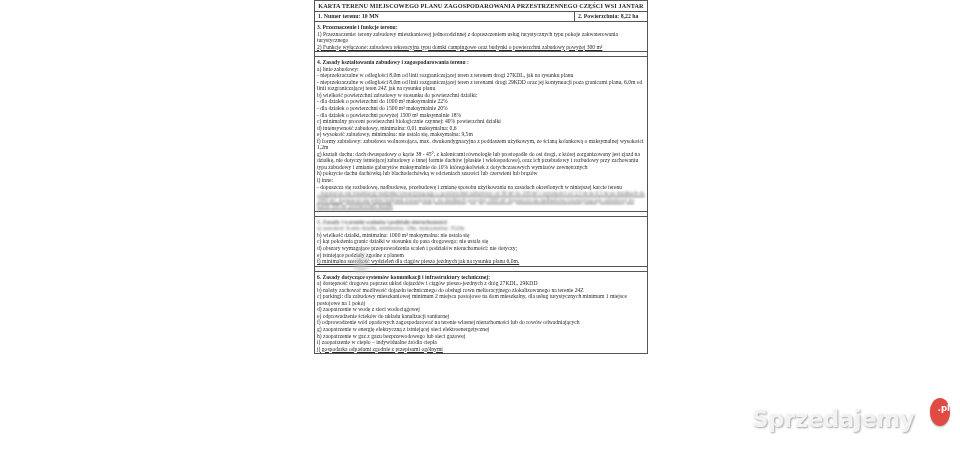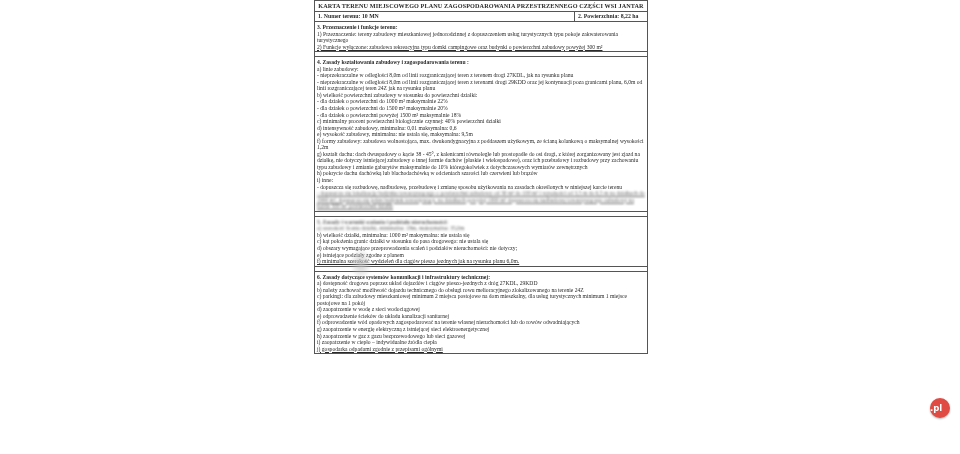--- a/index.html
+++ b/index.html
@@ -36,23 +36,23 @@
     .watermark {
       position: absolute; left: 752px; top: 398px; width: 200px; height: 40px;
     }
     .wm-text {
       position: absolute; left: 0; top: 8px;
       font-family: "DejaVu Sans", sans-serif; font-weight: bold; font-size: 23px;
       color: #f2f2f2; letter-spacing: -0.5px;
       text-shadow: 1px 1px 2px rgba(0,0,0,0.35), -1px -1px 0 rgba(255,255,255,0.8);
     }
     .wm-badge {
-      position: absolute; left: 178px; top: 0px; width: 20px; height: 20px; border-radius: 50%;
+      position: absolute; left: 178px; top: 0px; width: 20px; height: 28px; border-radius: 50%;
       background: #e04b43; color: #fff; font-family: "DejaVu Sans", sans-serif; font-weight: bold;
-      font-size: 8.5px; line-height: 20px; text-align: left;
+      font-size: 8.5px; line-height: 20px; text-align: right;
       box-shadow: 0 1px 2px rgba(0,0,0,0.3);
     }
     .smudge {
       position: absolute; left: 350px; top: 248px; width: 22px; height: 32px;
       background: radial-gradient(ellipse at center, rgba(190,190,190,0.7), rgba(255,255,255,0) 70%);
     }
   </style>
 </head>
 <body>
 
@@ -115,14 +115,15 @@
       <p>h) zaopatrzenie w gaz z gazu bezprzewodowego lub sieci gazowej</p>
       <p>i) zaopatrzenie w ciepło – indywidualne źródła ciepła</p>
       <p class="underline">j) gospodarka odpadami zgodnie z przepisami ogólnymi</p>
     </div>
   </div>
 </div>
 
 <div class="smudge"></div>
 
 <div class="watermark">
+  <span class="wm-text">Sprzedajemy</span>
   <span class="wm-badge">.pl</span>
 </div>
 
 </body></html>

